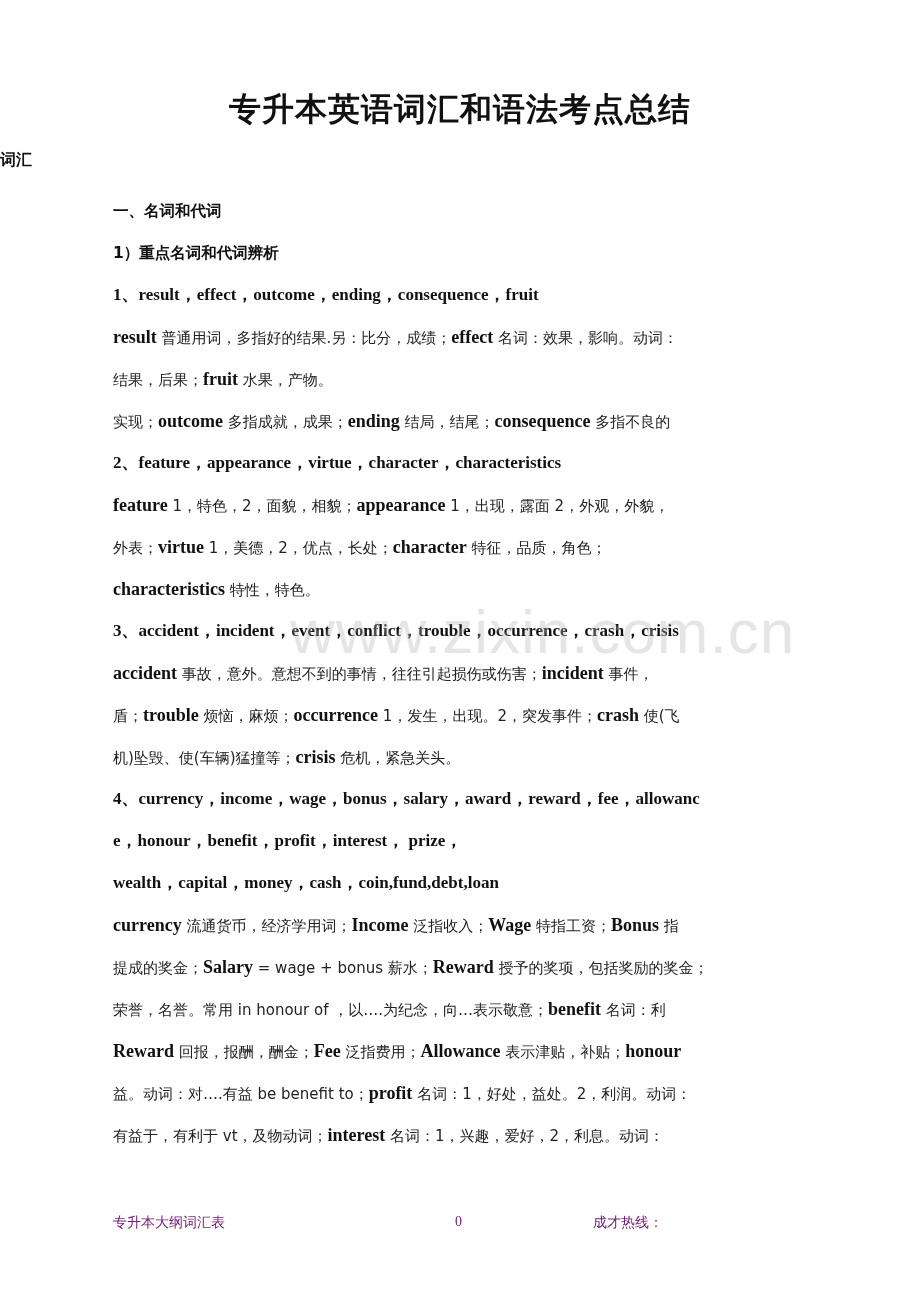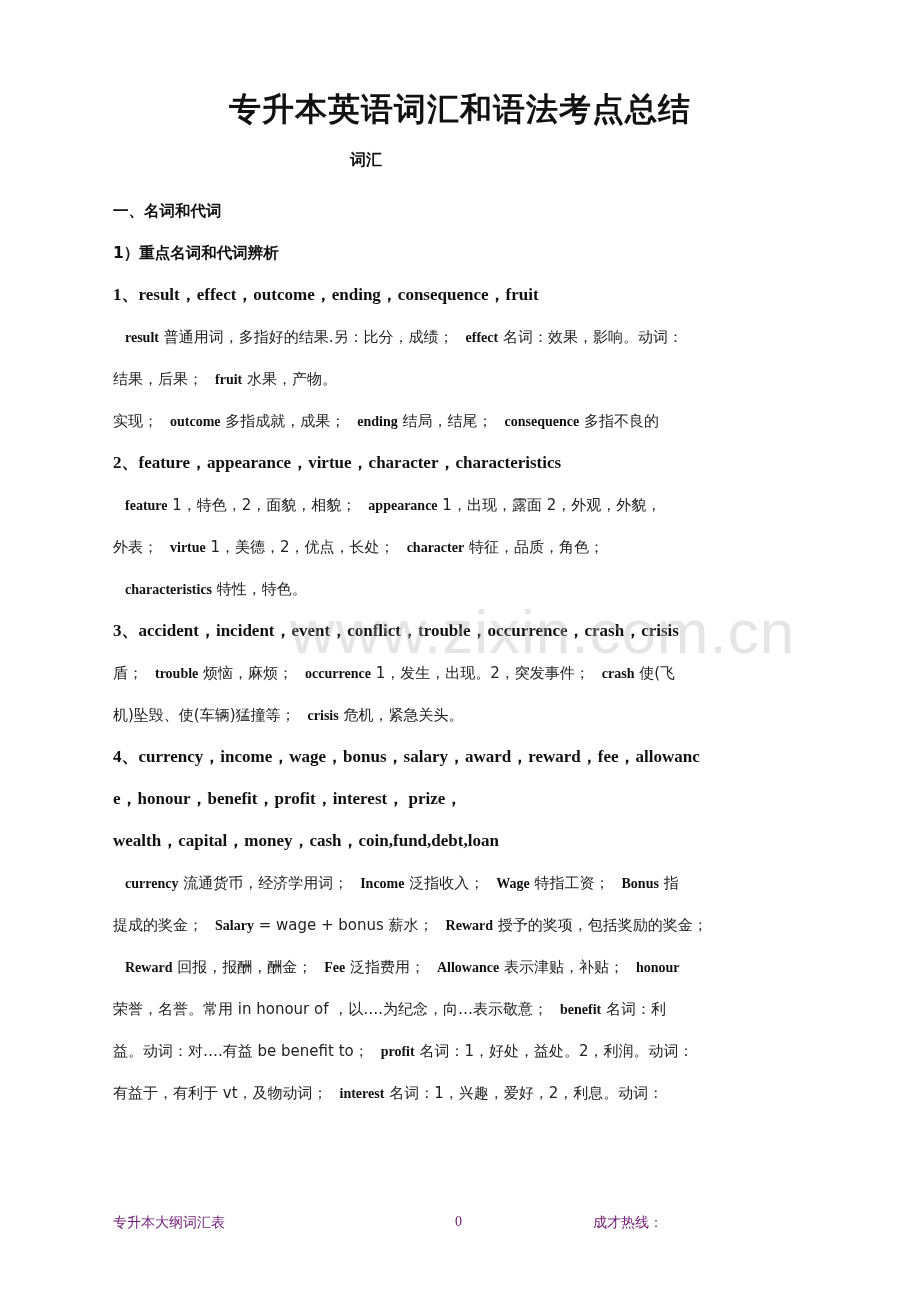--- a/index.html
+++ b/index.html
@@ -2,28 +2,28 @@
 <html><head>
 <meta charset="utf-8">
 <style>
   html, body { margin: 0; padding: 0; background: #ffffff; }
   body { width: 920px; height: 1300px; position: relative; overflow: hidden;
          font-family: "DejaVu Serif", "Liberation Serif", serif; color: #111; }
   .page { position: absolute; left: 0; top: 0; width: 920px; height: 1300px; }
   .title { position: absolute; top: 88px; left: 0; width: 920px; text-align: center;
            font-size: 32px; letter-spacing: 1px; font-weight: bold;
            font-family: "DejaVu Sans", "Liberation Sans", sans-serif; }
-  .subtitle { position: absolute; top: 150px; left: 0; width: 732px; text-align: center;
+  .subtitle { position: absolute; top: 150px; left: 0; width: 732px; text-align: left;
               font-size: 16px; font-weight: bold; font-family: "DejaVu Sans", sans-serif; }
   .content { position: absolute; left: 113px; top: 190px; width: 695px; }
   .line { height: 42px; line-height: 42px; font-size: 16px; white-space: nowrap;
           font-family: "Liberation Serif", "DejaVu Serif", serif; }
   .line.h { font-weight: bold; font-family: "DejaVu Sans", sans-serif; font-size: 15.5px; }
   .line.hb { font-weight: bold; font-family: Liberation Serif, serif; font-size: 17px; }
-  .line b { font-family: "Liberation Serif", serif; font-weight: bold; font-size: 14px; margin-left: 12px; }
+  .line b { font-family: "Liberation Serif", serif; font-weight: bold; font-size: 18px; }
   .line .cn { font-family: "DejaVu Sans", sans-serif; font-size: 15px; color: #222; }
   .watermark { position: absolute; left: 290px; top: 596px; font-size: 62px;
                font-family: "Liberation Sans", sans-serif; color: rgba(180,180,180,0.35);
                letter-spacing: 1px; pointer-events: none; }
   .footer { position: absolute; top: 1214px; left: 113px; width: 695px; height: 20px;
             font-size: 14px; font-family: "DejaVu Sans", sans-serif; color: #701a75; }
   .footer .l { position: absolute; left: 0; }
   .footer .c { position: absolute; left: 342px; font-family: "Liberation Serif", serif; }
   .footer .r { position: absolute; left: 480px; }
 </style>
@@ -40,29 +40,30 @@
     <div id="lines">
         <div class="line hb">1、result，effect，outcome，ending，consequence，fruit</div>
         <div class="line"><b>result</b><span class="cn"> 普通用词，多指好的结果.另：比分，成绩；</span><b>effect</b><span class="cn"> 名词：效果，影响。动词：</span></div>
         <div class="line"><span class="cn">结果，后果；</span><b>fruit</b><span class="cn"> 水果，产物。</span></div>
         <div class="line"><span class="cn">实现；</span><b>outcome</b><span class="cn"> 多指成就，成果；</span><b>ending</b><span class="cn"> 结局，结尾；</span><b>consequence</b><span class="cn"> 多指不良的</span></div>
         <div class="line hb">2、feature，appearance，virtue，character，characteristics</div>
         <div class="line"><b>feature</b><span class="cn"> 1，特色，2，面貌，相貌；</span><b>appearance</b><span class="cn">  1，出现，露面 2，外观，外貌，</span></div>
         <div class="line"><span class="cn">外表；</span><b>virtue</b><span class="cn"> 1，美德，2，优点，长处；</span><b>character</b><span class="cn"> 特征，品质，角色；</span></div>
         <div class="line"><b>characteristics</b><span class="cn"> 特性，特色。</span></div>
         <div class="line hb">3、accident，incident，event，conflict，trouble，occurrence，crash，crisis</div>
+        <div class="line"><b>accident</b><span class="cn"> 事故，意外。意想不到的事情，往往引起损伤或伤害；</span><b>incident</b><span class="cn">  事件，</span></div>
         <div class="line"><span class="cn">盾；</span><b>trouble</b><span class="cn"> 烦恼，麻烦；</span><b>occurrence</b><span class="cn"> 1，发生，出现。2，突发事件；</span><b>crash</b><span class="cn"> 使(飞</span></div>
         <div class="line"><span class="cn">机)坠毁、使(车辆)猛撞等；</span><b>crisis</b><span class="cn"> 危机，紧急关头。</span></div>
         <div class="line hb">4、currency，income，wage，bonus，salary，award，reward，fee，allowanc</div>
         <div class="line hb">e，honour，benefit，profit，interest，  prize，</div>
         <div class="line hb">wealth，capital，money，cash，coin,fund,debt,loan</div>
         <div class="line"><b>currency</b><span class="cn"> 流通货币，经济学用词；</span><b>Income</b><span class="cn"> 泛指收入；</span><b>Wage</b><span class="cn"> 特指工资；</span><b>Bonus</b><span class="cn"> 指</span></div>
         <div class="line"><span class="cn">提成的奖金；</span><b>Salary</b><span class="cn"> = wage + bonus  薪水；</span><b>Reward</b><span class="cn"> 授予的奖项，包括奖励的奖金；</span></div>
+        <div class="line"><span class="cn">荣誉，名誉。常用  in honour of ，以….为纪念，向…表示敬意；</span><b>benefit</b><span class="cn"> 名词：利</span></div>
         <div class="line"><b>Reward</b><span class="cn"> 回报，报酬，酬金；</span><b>Fee</b><span class="cn"> 泛指费用；</span><b>Allowance</b><span class="cn"> 表示津贴，补贴；</span><b>honour</b></div>
-        <div class="line"><span class="cn">荣誉，名誉。常用  in honour of ，以….为纪念，向…表示敬意；</span><b>benefit</b><span class="cn"> 名词：利</span></div>
         <div class="line"><span class="cn">益。动词：对….有益  be benefit to；</span><b>profit</b><span class="cn"> 名词：1，好处，益处。2，利润。动词：</span></div>
         <div class="line"><span class="cn">有益于，有利于  vt，及物动词；</span><b>interest</b><span class="cn"> 名词：1，兴趣，爱好，2，利息。动词：</span></div>
       </div>
   </div>
 
   <div class="watermark">www.zixin.com.cn</div>
 
   <div class="footer">
     <span class="l">专升本大纲词汇表</span>
     <span class="c">0</span>

